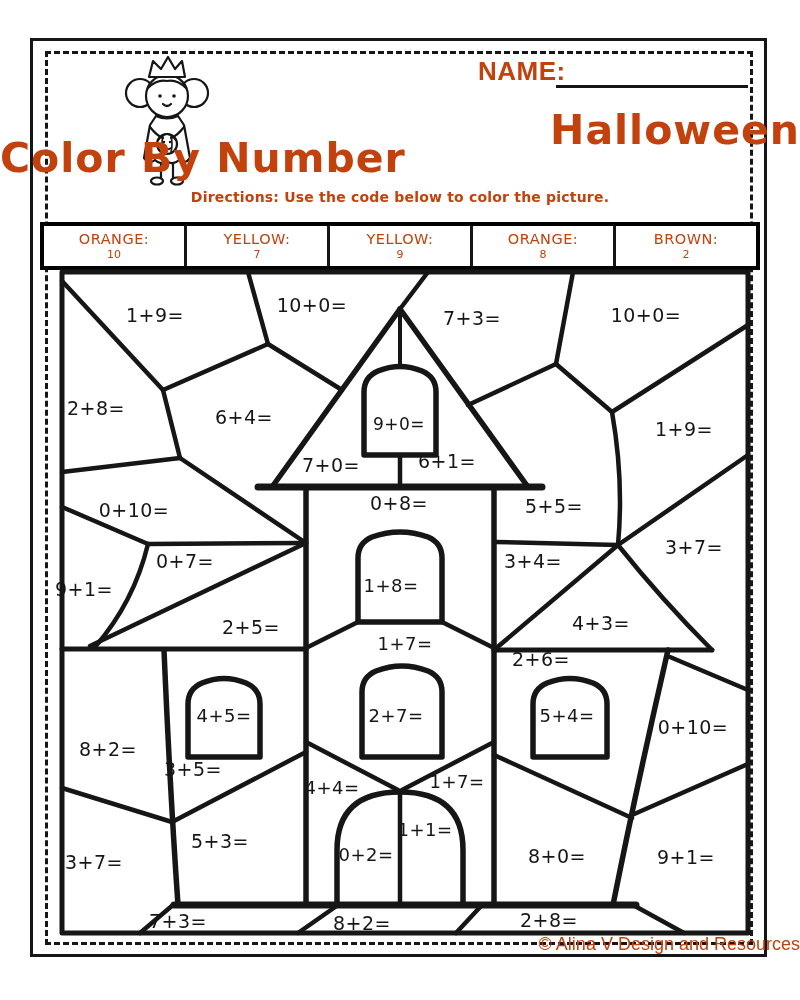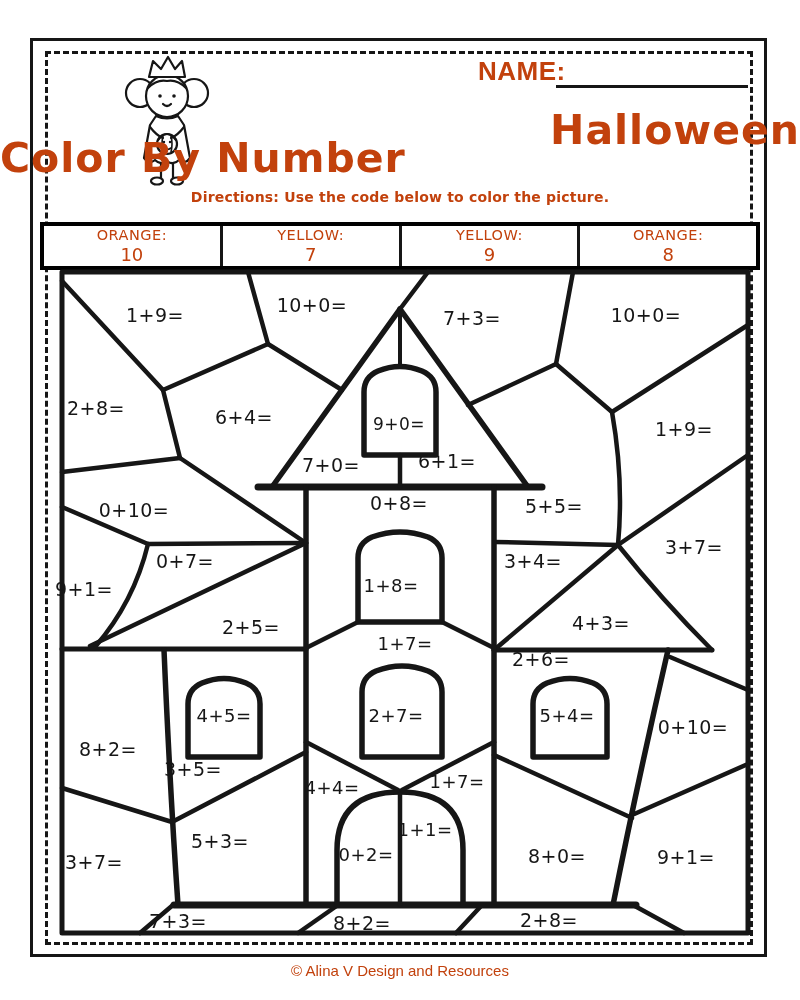--- a/index.html
+++ b/index.html
@@ -18,26 +18,26 @@
   .title2{position:absolute;left:0;top:134px;width:100%;
           font-weight:800;font-size:41px;letter-spacing:1px;}
   .directions{position:absolute;left:0;top:189px;width:100%;text-align:center;
               font-weight:700;font-size:14px;letter-spacing:.2px;}
   .code-table{position:absolute;left:40px;top:222px;width:720px;height:48px;display:flex;
               border:4px solid #000000;box-sizing:border-box;background:#fff;}
   .code-cell{flex:1;display:flex;flex-direction:column;align-items:center;justify-content:center;
              border-right:3px solid #161616;line-height:1.25;}
   .code-cell:last-child{border-right:none;}
   .code-color{font-size:14.5px;letter-spacing:.5px;}
-  .code-value{font-size:18px;}
+  .code-value{font-size:11px;}
   .picture{position:absolute;left:0;top:0;width:800px;height:1000px;pointer-events:none;}
   .picture path{stroke:#161616;fill:none;stroke-linecap:round;stroke-linejoin:round;}
   #region-labels text{font-family:"DejaVu Sans",sans-serif;fill:#161616;letter-spacing:.5px;}
-  .footer{position:absolute;left:0;top:962px;width:100%;text-align:center;
-          font-family:"Liberation Sans",sans-serif;font-size:15px;}
+  .footer{position:absolute;left:0;top:934px;width:100%;text-align:right;
+          font-family:"Liberation Sans",sans-serif;font-size:18px;}
   .w-ill{stroke:#161616;stroke-width:2.2;fill:#fff;stroke-linecap:round;stroke-linejoin:round;}
   .w-fill{fill:#161616;stroke:none;}
 </style>
 </head>
 <body>
 
 <div class="sheet">
 
   <div class="outer-border"></div>
   <div class="dashed-border"></div>
@@ -86,20 +86,24 @@
         <div class="code-color">YELLOW:</div>
         <div class="code-value">7</div>
       </div>
       <div class="code-cell">
         <div class="code-color">YELLOW:</div>
         <div class="code-value">9</div>
       </div>
       <div class="code-cell">
         <div class="code-color">ORANGE:</div>
         <div class="code-value">8</div>
+      </div>
+      <div class="code-cell">
+        <div class="code-color">BROWN:</div>
+        <div class="code-value">2</div>
       </div>
     </div>
 
   <svg class="picture" viewBox="0 0 800 1000">
 
     <path d="M62,272 L748,272 L748,933 L62,933 Z" stroke-width="5"></path>
 
     <g>
       <path d="M62,281 L163,390" stroke-width="4.5"></path>
       <path d="M163,390 L268,344" stroke-width="4.5"></path>

